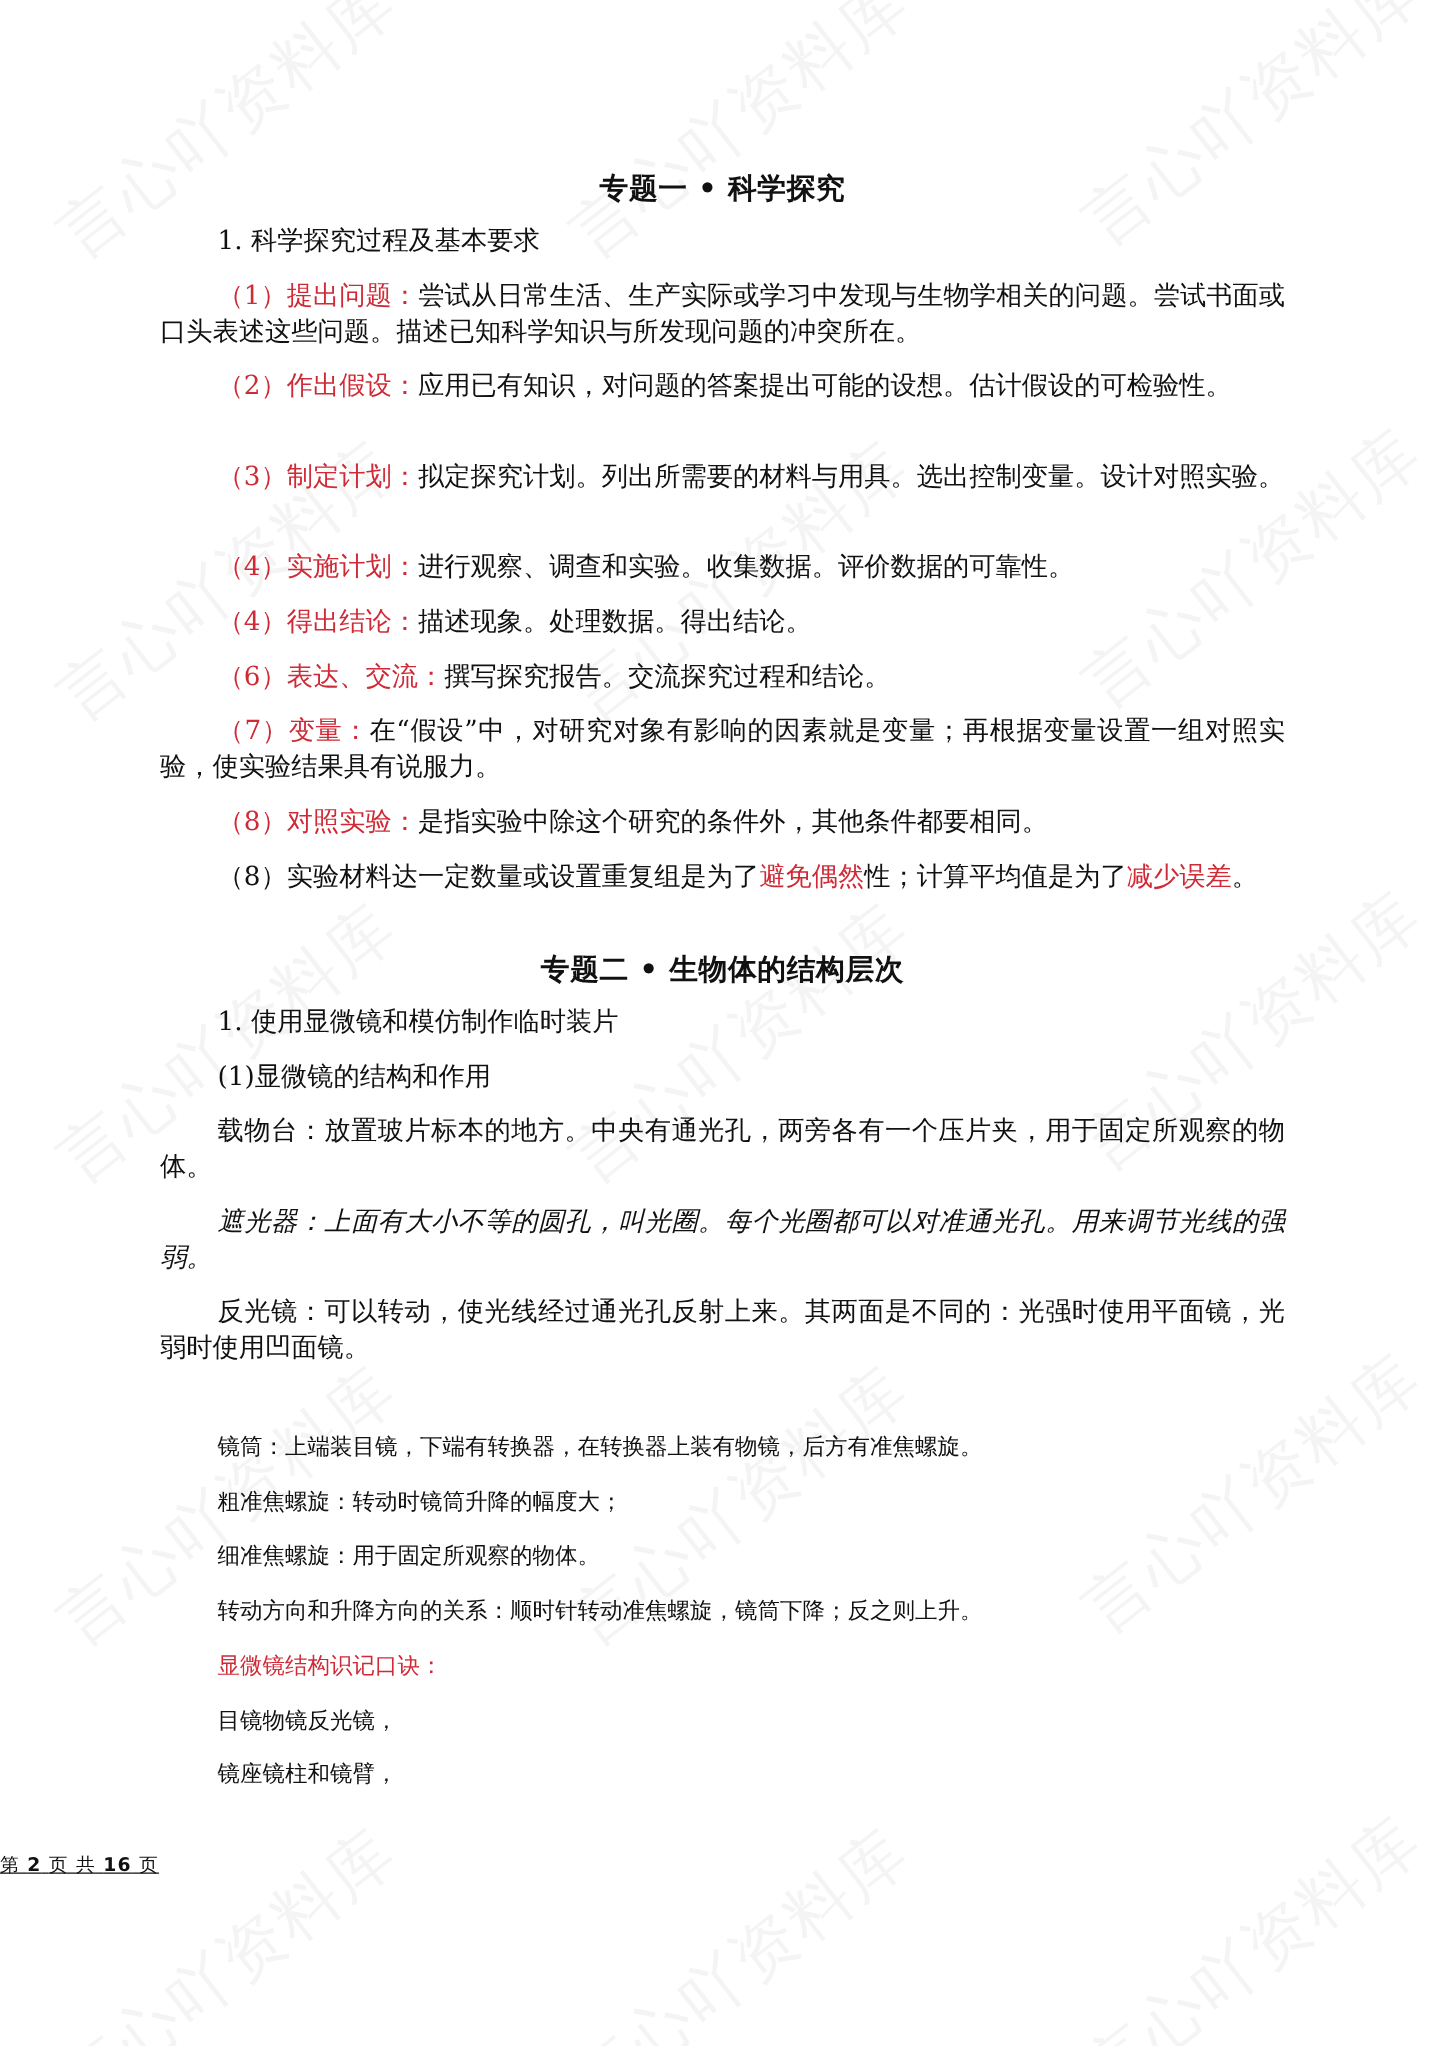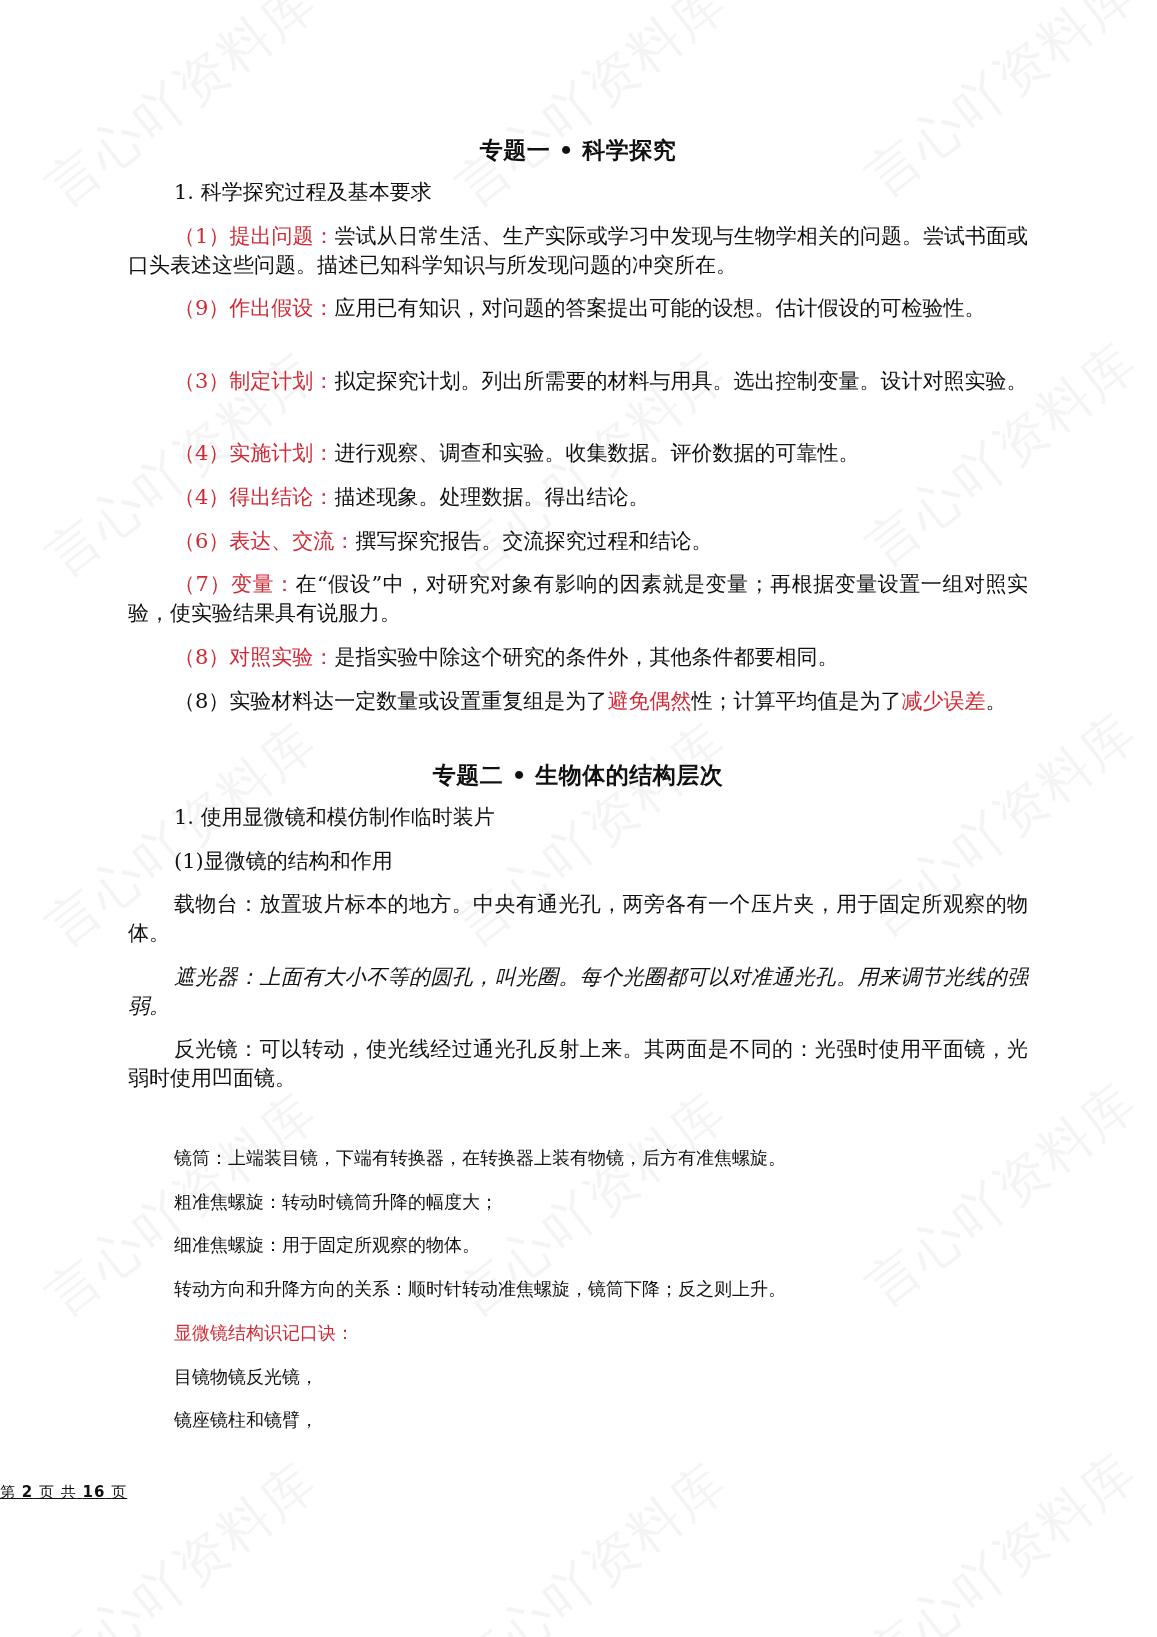--- a/index.html
+++ b/index.html
@@ -51,21 +51,21 @@
   <div class="wm" style="left:20px;top:1540px;">言心吖资料库</div>
   <div class="wm" style="left:430px;top:1540px;">言心吖资料库</div>
   <div class="wm" style="left:840px;top:1530px;">言心吖资料库</div>
 </div>
 
 <div class="page">
   <div class="title" style="top:135px;">专题一 • 科学探究</div>
   <div class="h1" style="top:178px;">1. 科学探究过程及基本要求</div>
 
   <div class="para" style="top:222px;"><span class="red">（1）提出问题：</span><span>尝试从日常生活、生产实际或学习中发现与生物学相关的问题。尝试书面或口头表述这些问题。描述已知科学知识与所发现问题的冲突所在。</span></div>
-  <div class="para" style="top:294px;"><span class="red">（9）作出假设：</span><span>应用已有知识，对问题的答案提出可能的设想。估计假设的可检验性。</span></div>
+  <div class="para" style="top:294px;"><span class="red">（2）作出假设：</span><span>应用已有知识，对问题的答案提出可能的设想。估计假设的可检验性。</span></div>
   <div class="para" style="top:367px;"><span class="red">（3）制定计划：</span><span>拟定探究计划。列出所需要的材料与用具。选出控制变量。设计对照实验。</span></div>
   <div class="para" style="top:439px;"><span class="red">（4）实施计划：</span><span>进行观察、调查和实验。收集数据。评价数据的可靠性。</span></div>
   <div class="para" style="top:483px;"><span class="red">（4）得出结论：</span><span>描述现象。处理数据。得出结论。</span></div>
   <div class="para" style="top:527px;"><span class="red">（6）表达、交流：</span><span>撰写探究报告。交流探究过程和结论。</span></div>
   <div class="para" style="top:570px;"><span class="red">（7）变量：</span><span>在“假设”中，对研究对象有影响的因素就是变量；再根据变量设置一组对照实验，使实验结果具有说服力。</span></div>
   <div class="para" style="top:643px;"><span class="red">（8）对照实验：</span><span>是指实验中除这个研究的条件外，其他条件都要相同。</span></div>
   <div class="para" style="top:687px;"><span>（8）实验材料达一定数量或设置重复组是为了</span><span class="red">避免偶然</span><span>性；计算平均值是为了</span><span class="red">减少误差</span><span>。</span></div>
 
   <div class="title" style="top:760px;">专题二 • 生物体的结构层次</div>
   <div class="h1" style="top:803px;">1. 使用显微镜和模仿制作临时装片</div>

